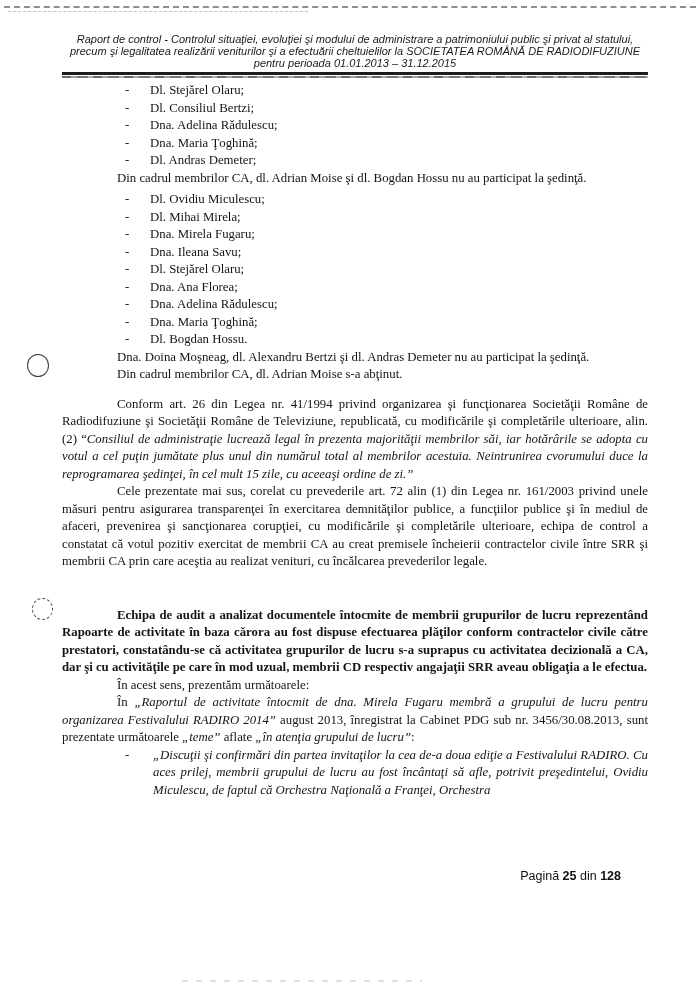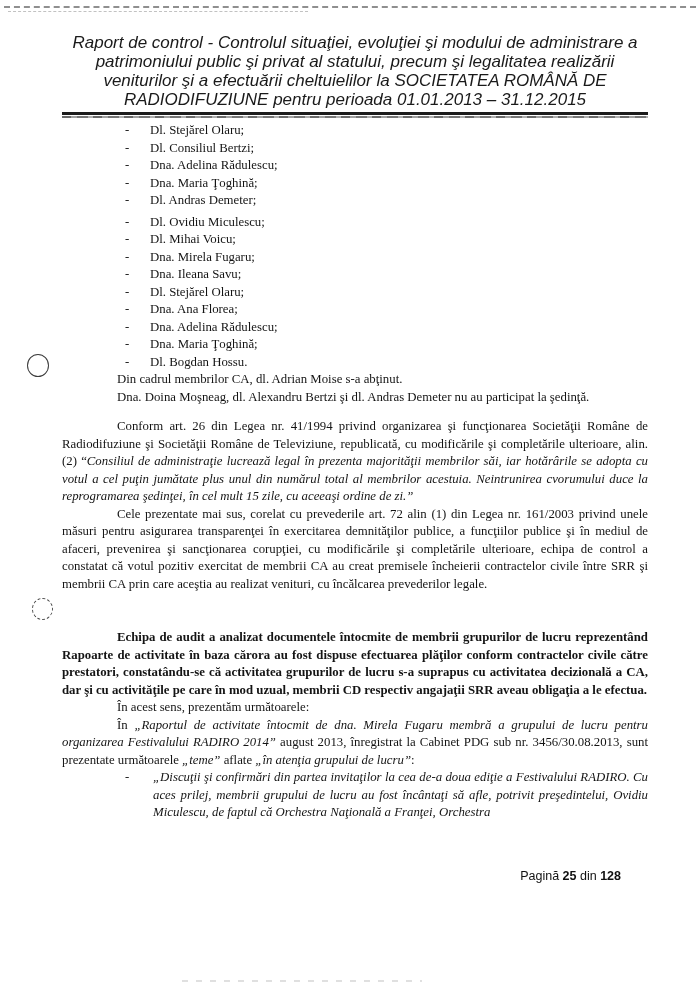--- a/index.html
+++ b/index.html
@@ -34,21 +34,21 @@
   .scan-bottom-mark {
     position:absolute; top:980px; left:182px; width:240px; height:2px;
     background:repeating-linear-gradient(90deg,#d8d8d8 0 6px, transparent 6px 14px);
     opacity:.8;
   }
   
   .content { margin:33px 52px 0 62px; width:586px; }
   .header-title {
     font-family:"Liberation Sans", sans-serif;
     font-style:italic;
-    font-size:17px; line-height:19px;
+    font-size:11px; line-height:12px;
     text-align:center;
     color:#1a1a1a;
     padding:0 2px;
   }
   .rule-thick { height:3px; background:#1c1c1c; margin-top:3px; }
   .rule-thin  {
     height:2px; margin-top:1px; opacity:.85;
     background:repeating-linear-gradient(90deg,#4f4f4f 0 9px,#8f8f8f 9px 15px,#5e5e5e 15px 26px,#a0a0a0 26px 31px);
   }
   ul.member-list { list-style:none; margin-top:4px; }
@@ -102,29 +102,30 @@
       <li>
           <span class="dash">-</span>
           <span>Dna. Maria Ţoghină;</span>
         </li>
       <li>
           <span class="dash">-</span>
           <span>Dl. Andras Demeter;</span>
         </li>
     </ul>
 
+    <p class="para">Din cadrul membrilor CA, dl. Adrian Moise şi dl. Bogdan Hossu nu au participat la şedinţă.</p>
 
     <ul class="member-list">
       <li>
           <span class="dash">-</span>
           <span>Dl. Ovidiu Miculescu;</span>
         </li>
       <li>
           <span class="dash">-</span>
-          <span>Dl. Mihai Voicu;</span>
+          <span>Dl. Mihai Mirela;</span>
         </li>
       <li>
           <span class="dash">-</span>
           <span>Dna. Mirela Fugaru;</span>
         </li>
       <li>
           <span class="dash">-</span>
           <span>Dna. Ileana Savu;</span>
         </li>
       <li>
@@ -142,22 +143,22 @@
       <li>
           <span class="dash">-</span>
           <span>Dna. Maria Ţoghină;</span>
         </li>
       <li>
           <span class="dash">-</span>
           <span>Dl. Bogdan Hossu.</span>
         </li>
     </ul>
 
+    <p class="para">Dna. Doina Moşneag, dl. Alexandru Bertzi şi dl. Andras Demeter nu au participat la şedinţă.</p>
     <p class="para">Din cadrul membrilor CA, dl. Adrian Moise s-a abţinut.</p>
-    <p class="para">Dna. Doina Moşneag, dl. Alexandru Bertzi şi dl. Andras Demeter nu au participat la şedinţă.</p>
 
     <div class="gap-sm"></div>
 
     <p class="para"><span>Conform art. 26 din Legea nr. 41/1994 privind organizarea şi funcţionarea Societăţii Române de Radiodifuziune şi Societăţii Române de Televiziune, republicată, cu modificările şi completările ulterioare, alin. (2) “</span><span class="it">Consiliul de administraţie lucrează legal în prezenta majorităţii membrilor săi, iar hotărârile se adopta cu votul a cel puţin jumătate plus unul din numărul total al membrilor acestuia. Neintrunirea cvorumului duce la reprogramarea şedinţei, în cel mult 15 zile, cu aceeaşi ordine de zi.”</span></p>
 
     <p class="para">Cele prezentate mai sus, corelat cu prevederile art. 72 alin (1) din Legea nr. 161/2003 privind unele măsuri pentru asigurarea transparenţei în exercitarea demnităţilor publice, a funcţiilor publice şi în mediul de afaceri, prevenirea şi sancţionarea corupţiei, cu modificările şi completările ulterioare, echipa de control a constatat că votul pozitiv exercitat de membrii CA au creat premisele încheierii contractelor civile între SRR şi membrii CA prin care aceştia au realizat venituri, cu încălcarea prevederilor legale.</p>
 
     <div class="gap-md"></div>
 
     <p class="para bold-para">Echipa de audit a analizat documentele întocmite de membrii grupurilor de lucru reprezentând Rapoarte de activitate în baza cărora au fost dispuse efectuarea plăţilor conform contractelor civile către prestatori, constatându-se că activitatea grupurilor de lucru s-a suprapus cu activitatea decizională a CA, dar şi cu activităţile pe care în mod uzual, membrii CD respectiv angajaţii SRR aveau obligaţia a le efectua.</p>

